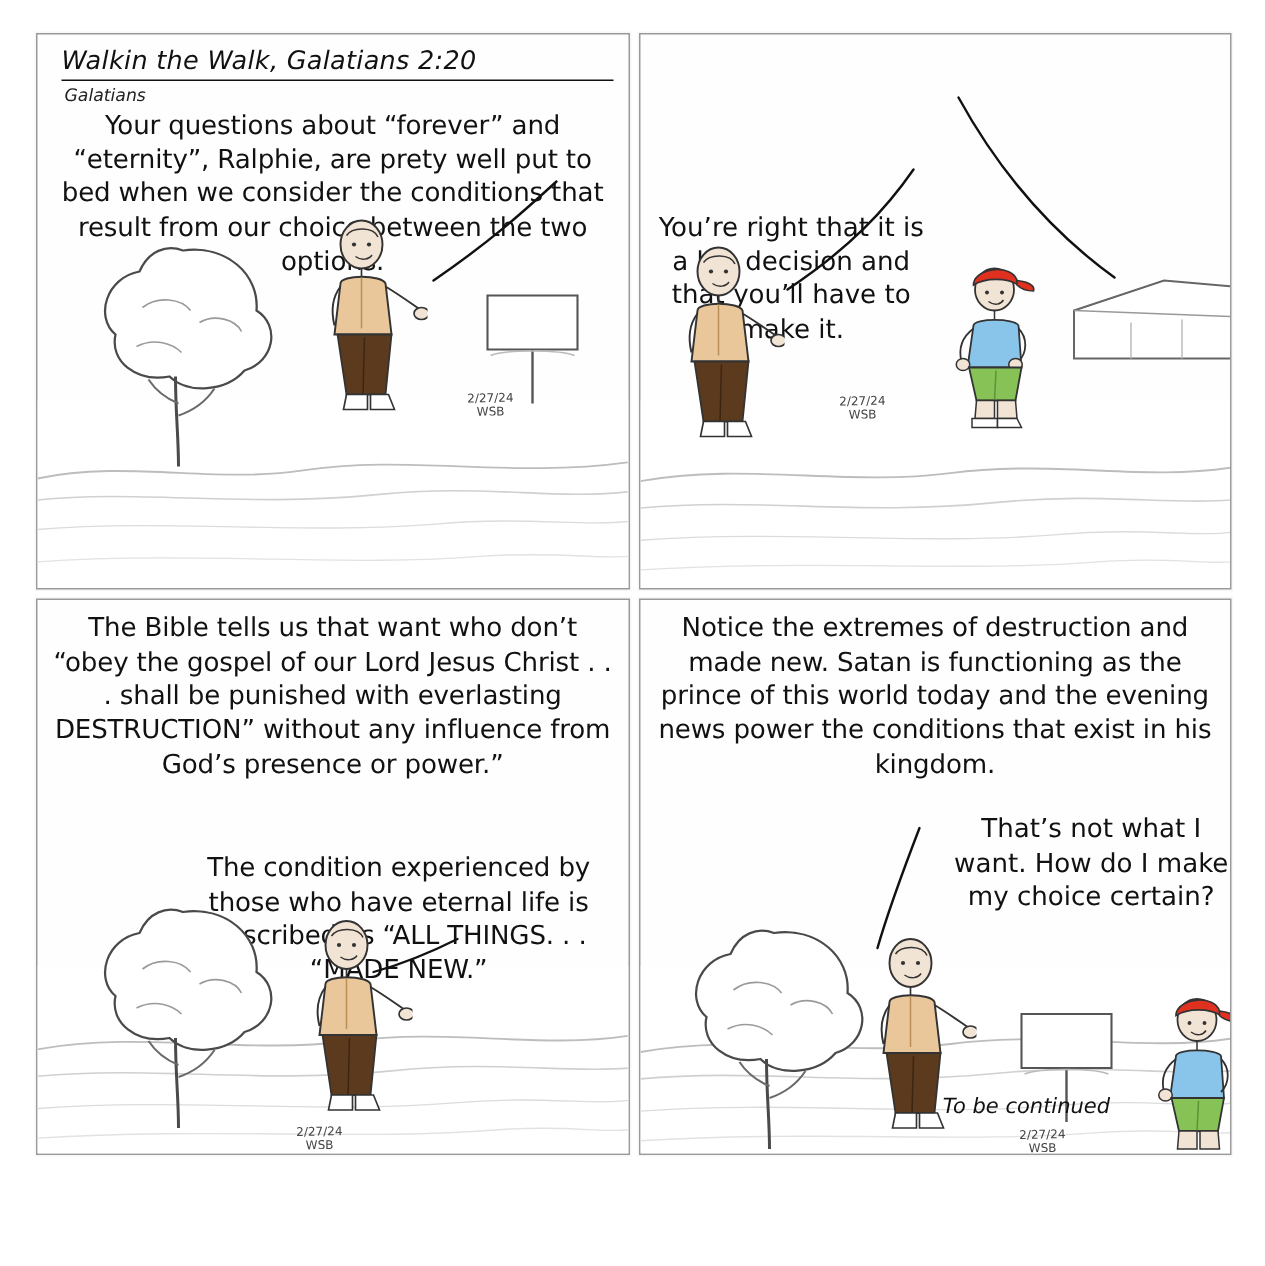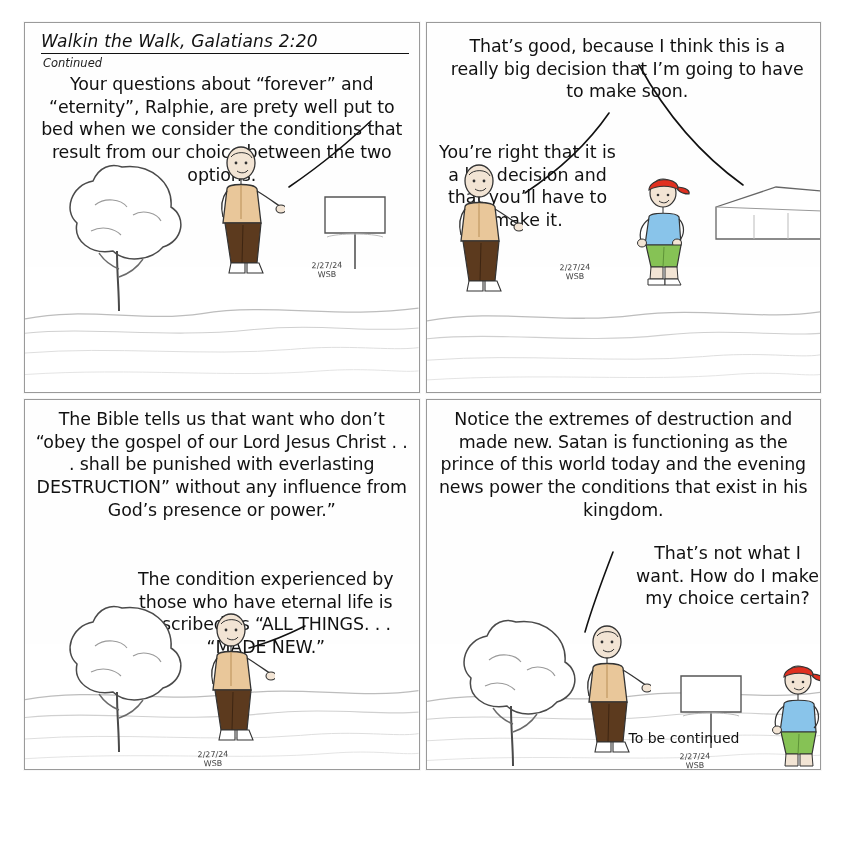--- a/index.html
+++ b/index.html
@@ -135,20 +135,21 @@
     font-family: "DejaVu Sans", sans-serif;
     font-size: 8px;
     color: #444;
     text-align: center;
     line-height: 1.15;
     transform: rotate(-1deg);
   }
   .tobecontinued {
     position: absolute;
     font-family: "DejaVu Sans", sans-serif;
+    font-style: italic;
     font-size: 14px;
     color: #111;
   }
 
   
   #p1 .caption { top: 50px; left: 10px; right: 10px; }
   #p1 .tree { left: 22px; top: 122px; }
   #p1 .man  { left: 182px; top: 122px; }
   #p1 .sign { left: 290px; top: 170px; }
   #p1 .tail { left: 228px; top: 92px; width: 120px; height: 80px; }
@@ -194,21 +195,21 @@
       <div class="ground">
         <svg viewBox="0 0 400 140" preserveAspectRatio="none">
           <path d="M0,58 C60,44 120,62 180,52 C250,40 320,58 400,46" fill="none" stroke="#bdbdbd" stroke-width="1.4"></path>
           <path d="M0,74 C70,66 140,80 230,70 C300,62 350,74 400,68" fill="none" stroke="#d0d0d0" stroke-width="1.2"></path>
           <path d="M0,96 C90,88 180,100 270,92 C330,86 370,94 400,90" fill="none" stroke="#dcdcdc" stroke-width="1"></path>
           <path d="M0,120 C110,112 210,124 300,116 C350,112 380,118 400,116" fill="none" stroke="#e2e2e2" stroke-width="1"></path>
         </svg>
       </div>
 
       <div class="title">Walkin the Walk, Galatians 2:20</div>
-      <div class="continued">Continued</div>
+      <div class="continued">Galatians</div>
       <div class="caption">Your questions about “forever” and “eternity”, Ralphie, are prety well put to bed when we consider the conditions that result from our choice between the two options.</div>
 
       <div class="tail">
         <svg viewBox="0 0 120 80" preserveAspectRatio="none">
           <path d="M118,6 C96,26 74,46 36,72" fill="none" stroke="#111" stroke-width="1.6" stroke-linecap="round"></path>
         </svg>
       </div>
 
       <div class="tree">
         <svg viewBox="0 0 150 170">
@@ -262,21 +263,20 @@
 
       <div class="ground">
         <svg viewBox="0 0 400 140" preserveAspectRatio="none">
           <path d="M0,60 C70,46 140,64 210,54 C280,44 340,60 400,50" fill="none" stroke="#bdbdbd" stroke-width="1.4"></path>
           <path d="M0,80 C80,72 150,86 240,76 C310,68 360,78 400,74" fill="none" stroke="#d0d0d0" stroke-width="1.2"></path>
           <path d="M0,104 C100,96 190,108 280,100 C340,94 378,102 400,98" fill="none" stroke="#dcdcdc" stroke-width="1"></path>
           <path d="M0,126 C120,118 220,128 310,120 C356,116 382,122 400,120" fill="none" stroke="#e2e2e2" stroke-width="1"></path>
         </svg>
       </div>
 
-      <div class="caption">That’s good, because I think this is a really big decision that I’m going to have to make soon.</div>
       <div class="speech">You’re right that it is a big decision and that you’ll have to make it.</div>
 
       <div class="tail tail-left">
         <svg viewBox="0 0 110 90" preserveAspectRatio="none">
           <path d="M104,4 C86,30 62,56 20,84" fill="none" stroke="#111" stroke-width="1.6" stroke-linecap="round"></path>
         </svg>
       </div>
       <div class="tail tail-right">
         <svg viewBox="0 0 120 130" preserveAspectRatio="none">
           <path d="M6,2 C28,42 60,86 110,122" fill="none" stroke="#111" stroke-width="1.6" stroke-linecap="round"></path>

